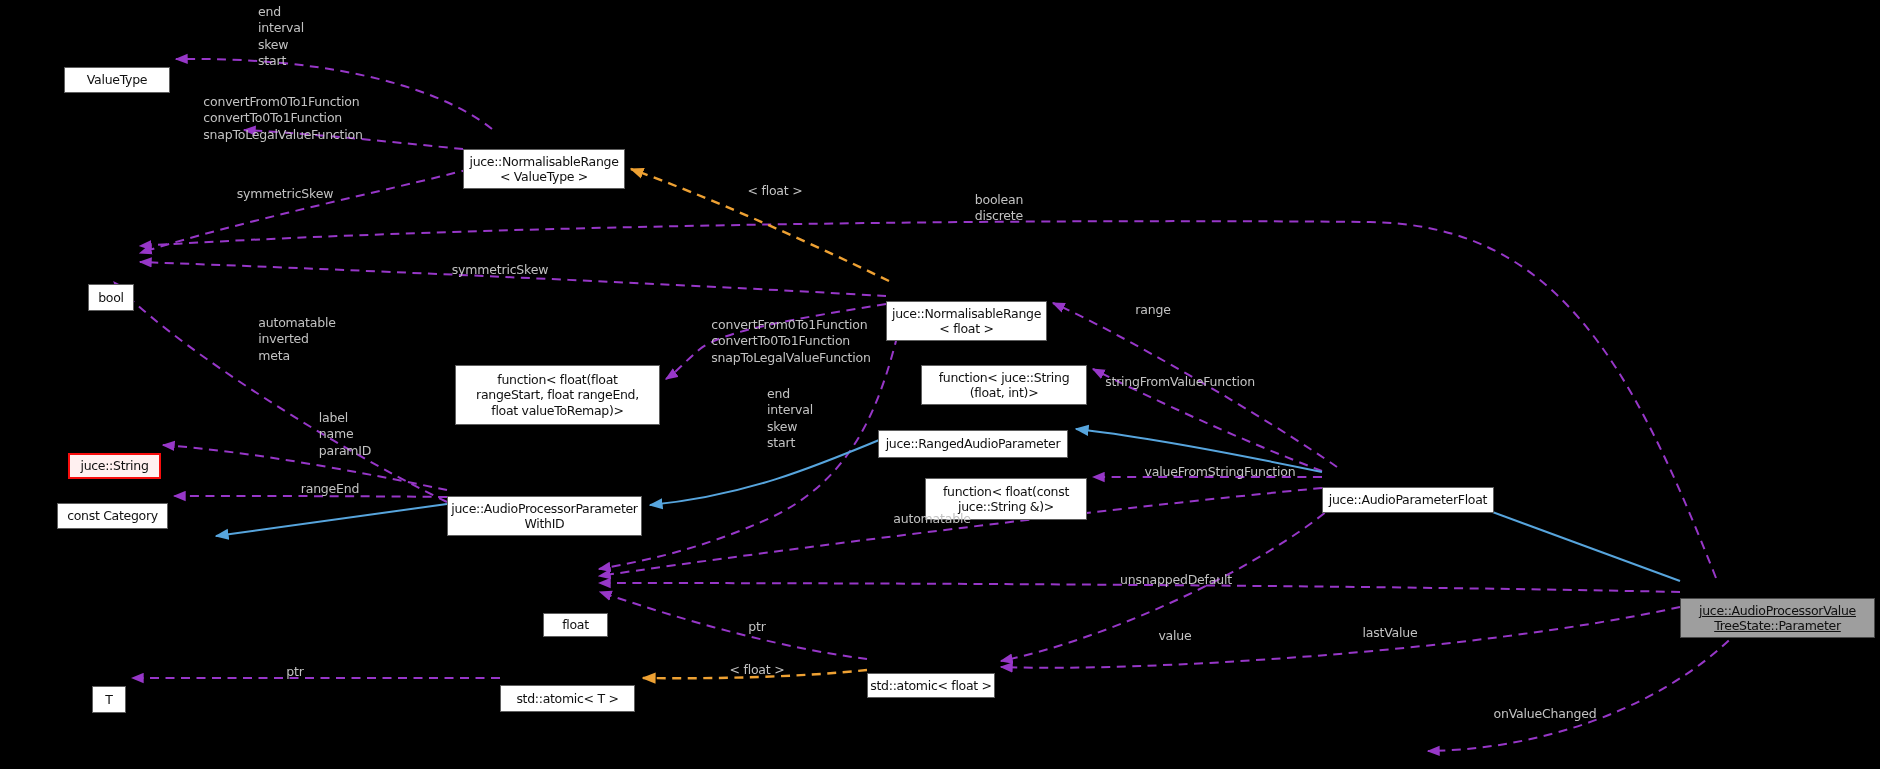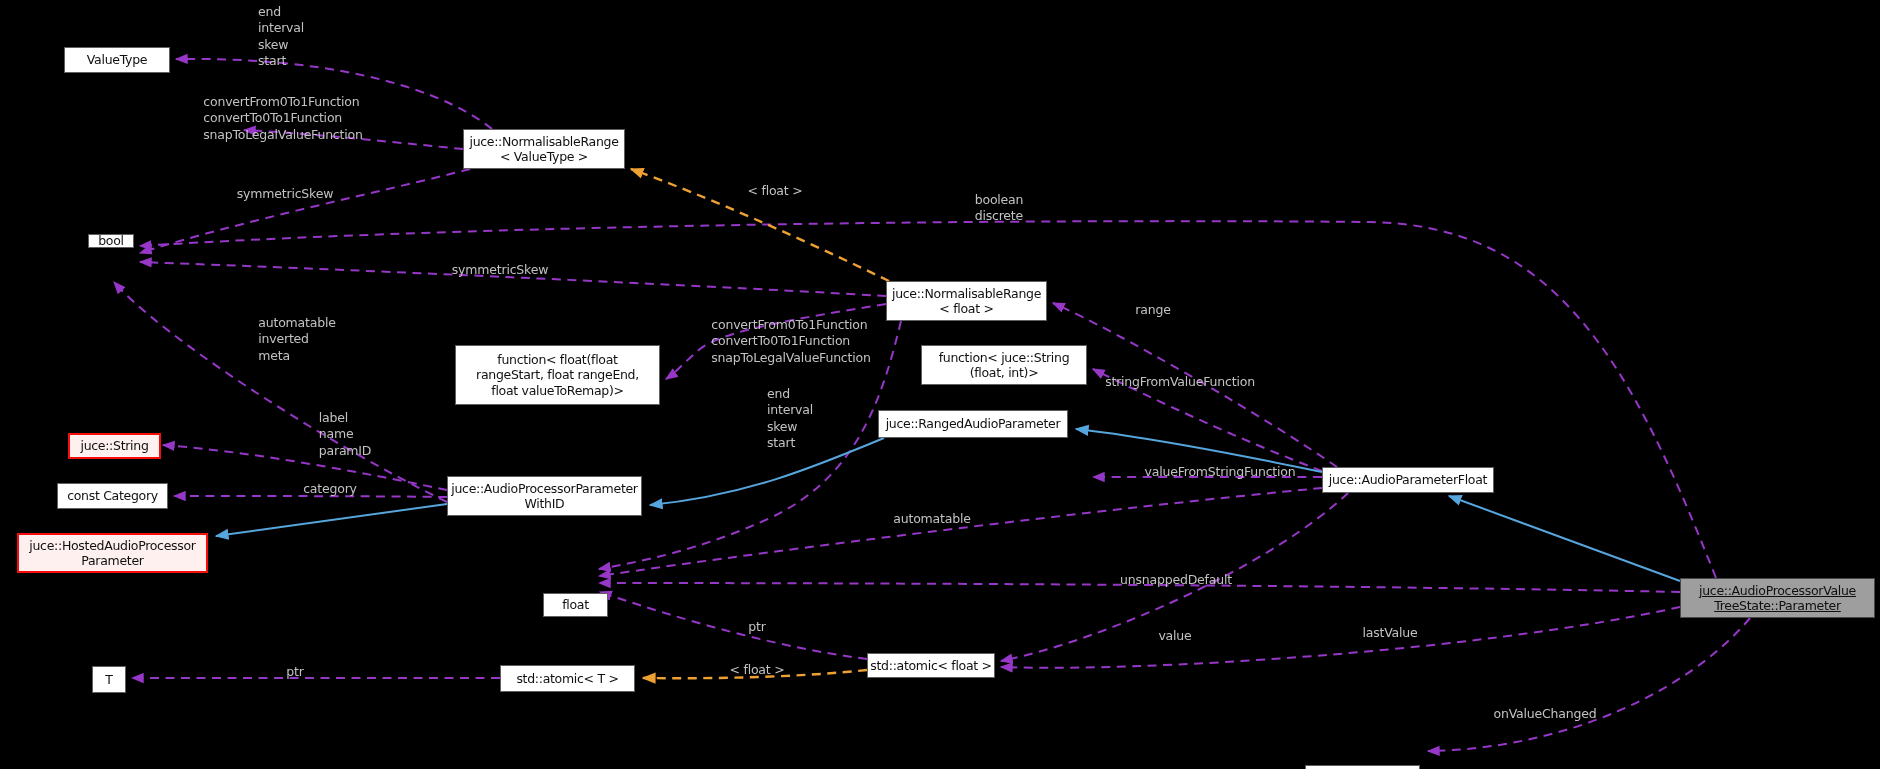--- a/index.html
+++ b/index.html
@@ -7,21 +7,21 @@
   .canvas { position:absolute; left:0; top:0; width:1880px; height:769px; overflow:hidden; background:var(--background,#000); }
   svg.edges { position:absolute; left:0; top:0; }
   .e-usage { stroke:var(--usage-edge,#9737c8); stroke-width:2; fill:none; stroke-dasharray:9 6.5; marker-end:url(#arr-usage); }
   .e-tpl   { stroke:var(--template-edge,#eea133); stroke-width:2.4; fill:none; stroke-dasharray:9 6.5; marker-end:url(#arr-tpl); }
   .e-inh   { stroke:var(--inheritance-edge,#57a5dd); stroke-width:2; fill:none; marker-end:url(#arr-inh); }
   .mf-usage { fill:var(--usage-edge,#9737c8); }
   .mf-tpl   { fill:var(--template-edge,#eea133); }
   .mf-inh   { fill:var(--inheritance-edge,#57a5dd); }
   .node { position:absolute; box-sizing:border-box; display:flex; align-items:center; justify-content:center;
           text-align:center; background:var(--box-fill,#fff); border:1.5px solid var(--box-border,#5f5f5f);
-          color:#101010; font-size:12.5px; line-height:1.24; letter-spacing:-0.3px; white-space:pre; padding:1px 3px; }
+          color:#101010; font-size:12.5px; line-height:1.24; letter-spacing:-0.3px; white-space:pre; padding:1px 3px;margin-top:20px; }
   .node.red { border:2px solid var(--red-border,#f70c0c); background:var(--red-fill,#fff0f0); }
   .node.hl  { background:var(--highlight-fill,#9e9e9e); border-color:#484848;text-decoration:underline; }
   .elabel { position:absolute; transform:translateX(-50%); color:var(--edge-label,#c2c2c2);
             font-size:12.5px; line-height:1.3; letter-spacing:-0.2px; text-align:left; white-space:pre; }
 </style>
 </head>
 <body>
 
 <div class="canvas">
 
@@ -64,36 +64,36 @@
 
     <path class="e-inh" d="M 447,504 L 216,536"></path>
     <path class="e-inh" d="M 884,438 C 812,468 744,496 650,505"></path>
     <path class="e-inh" d="M 1322,472 C 1240,455 1140,436 1076,429"></path>
     <path class="e-inh" d="M 1680,581 L 1449,496"></path>
   </svg>
 
   <div class="node" style="left:64px;top:47px;width:106px;height:26px">ValueType</div>
   <div class="node" style="left:463px;top:129px;width:162px;height:40px">juce::NormalisableRange
 &lt; ValueType &gt;</div>
-  <div class="node" style="left:88px;top:234px;width:46px;height:14px">bool</div>
+  <div class="node" style="left:88px;top:264px;width:46px;height:27px">bool</div>
   <div class="node" style="left:886px;top:281px;width:161px;height:40px">juce::NormalisableRange
 &lt; float &gt;</div>
   <div class="node" style="left:921px;top:345px;width:166px;height:40px">function&lt; juce::String
 (float, int)&gt;</div>
   <div class="node" style="left:455px;top:345px;width:205px;height:60px">function&lt; float(float
 rangeStart, float rangeEnd,
 float valueToRemap)&gt;</div>
   <div class="node" style="left:878px;top:410px;width:190px;height:28px">juce::RangedAudioParameter</div>
+  <div class="node" style="left:925px;top:458px;width:162px;height:42px">function&lt; float(const
+juce::String &amp;)&gt;</div>
   <div class="node" style="left:1322px;top:467px;width:172px;height:26px">juce::AudioParameterFloat</div>
   <div class="node red" style="left:68px;top:433px;width:93px;height:26px">juce::String</div>
   <div class="node" style="left:57px;top:483px;width:111px;height:26px">const Category</div>
   <div class="node" style="left:447px;top:476px;width:195px;height:40px">juce::AudioProcessorParameter
 WithID</div>
-  <div class="node red" style="left:17px;top:533px;width:191px;height:40px">juce::HostedAudioProcessor
-Parameter</div>
   <div class="node" style="left:543px;top:593px;width:65px;height:24px">float</div>
   <div class="node" style="left:92px;top:666px;width:34px;height:27px">T</div>
   <div class="node" style="left:500px;top:665px;width:135px;height:27px">std::atomic&lt; T &gt;</div>
   <div class="node" style="left:867px;top:653px;width:128px;height:25px">std::atomic&lt; float &gt;</div>
   <div class="node hl" style="left:1680px;top:578px;width:195px;height:40px">juce::AudioProcessorValue
 TreeState::Parameter</div>
   <div class="node" style="left:1305px;top:765px;width:115px;height:26px">function&lt; void()&gt;</div>
 
   <div class="elabel" style="left:281px;top:4px">end
 interval
@@ -115,21 +115,21 @@
 snapToLegalValueFunction</div>
   <div class="elabel" style="left:1153px;top:302px">range</div>
   <div class="elabel" style="left:1180px;top:374px">stringFromValueFunction</div>
   <div class="elabel" style="left:790px;top:386px">end
 interval
 skew
 start</div>
   <div class="elabel" style="left:345px;top:410px">label
 name
 paramID</div>
-  <div class="elabel" style="left:330px;top:481px">category</div>
+  <div class="elabel" style="left:330px;top:481px">rangeEnd</div>
   <div class="elabel" style="left:1220px;top:464px">valueFromStringFunction</div>
   <div class="elabel" style="left:932px;top:511px">automatable</div>
   <div class="elabel" style="left:1176px;top:572px">unsnappedDefault</div>
   <div class="elabel" style="left:757px;top:619px">ptr</div>
   <div class="elabel" style="left:1175px;top:628px">value</div>
   <div class="elabel" style="left:1390px;top:625px">lastValue</div>
   <div class="elabel" style="left:757px;top:662px">&lt; float &gt;</div>
   <div class="elabel" style="left:295px;top:664px">ptr</div>
   <div class="elabel" style="left:1545px;top:706px">onValueChanged</div>
 

